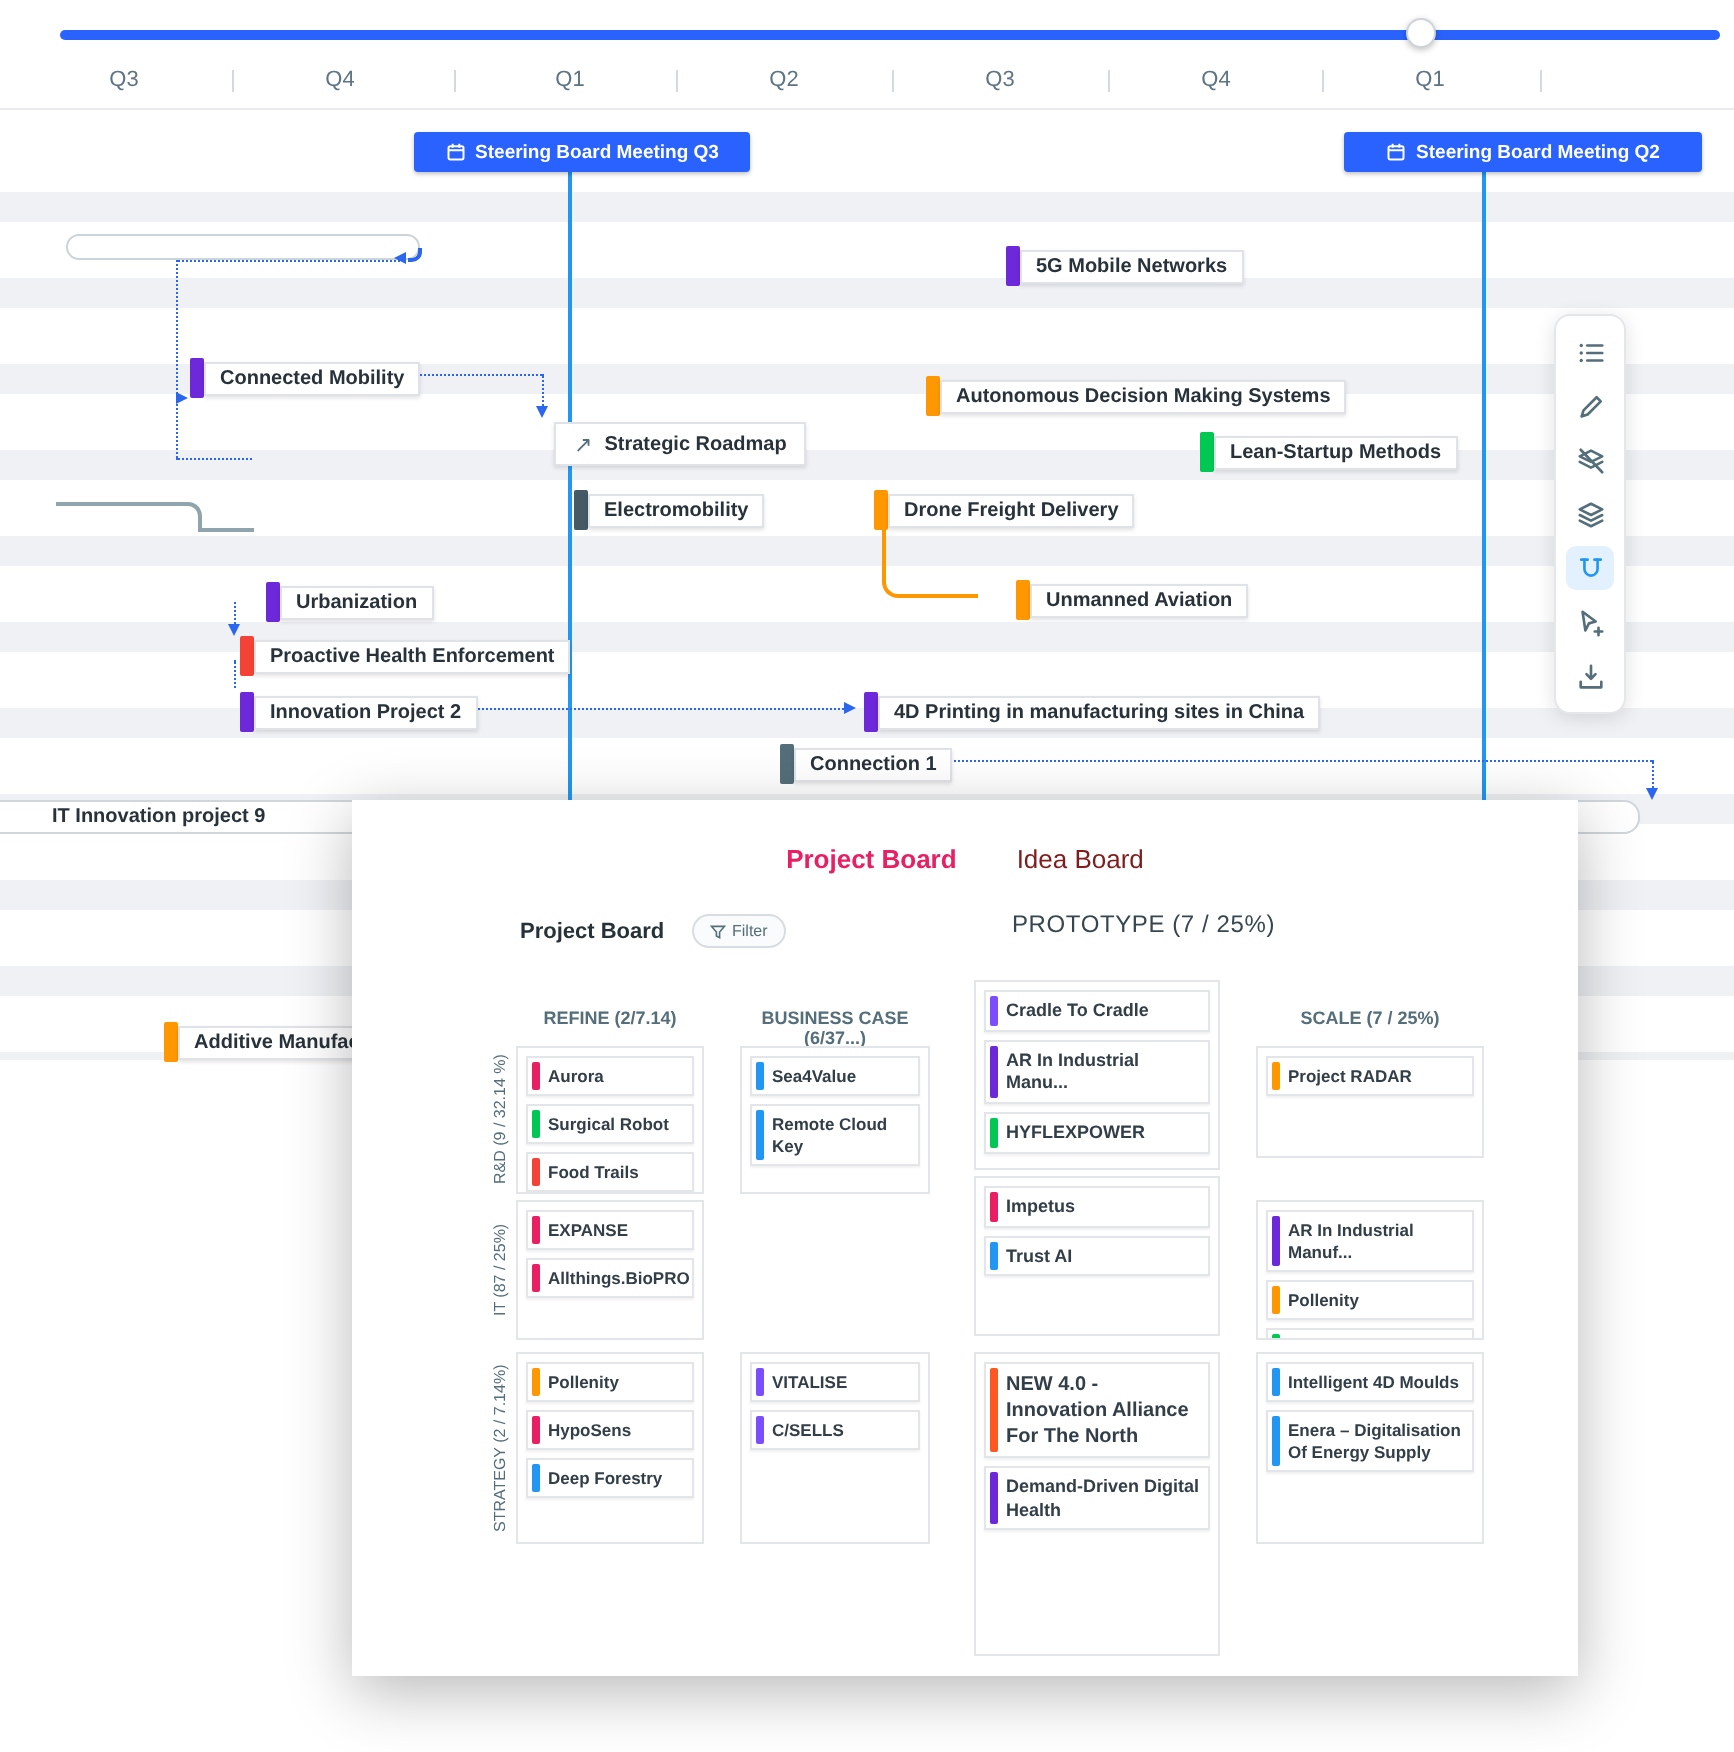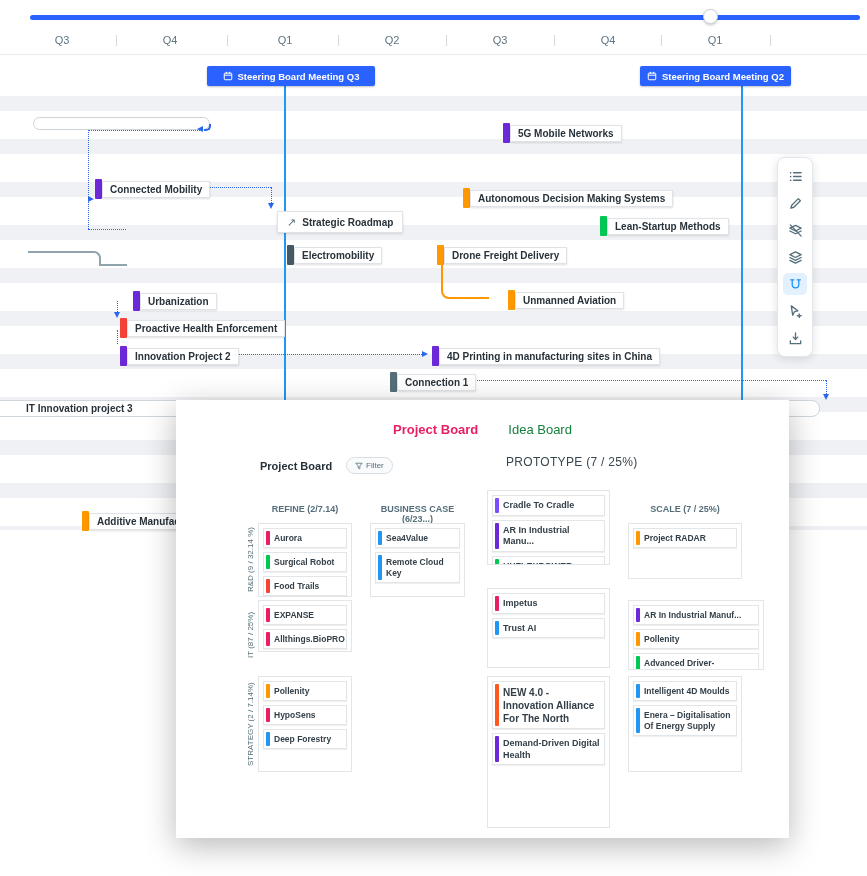--- a/index.html
+++ b/index.html
@@ -52,21 +52,21 @@
   .tool { width:24px; height:22px; display:flex; align-items:center; justify-content:center; color:#546e7a; cursor:pointer; }
   .tool.active { background:#e3f0fd; border-radius:5px; color:#2196f3; }
   .tool svg { stroke:currentColor; fill:none; stroke-width:1.4; stroke-linecap:round; stroke-linejoin:round; }
 
   
   .modal { left:176px; top:400px; width:613px; height:438px; background:#fff;
     box-shadow:0 8px 30px rgba(0,0,0,.28); z-index:10; }
   .modal .abs { position:absolute; }
   .tabs { left:0; right:0; top:22px; display:flex; justify-content:center; gap:30px; font-size:13px; }
   .tab-active { color:#e91e63; font-weight:bold; cursor:pointer; }
-  .tab { color:#15803d; cursor:pointer; }
+  .tab { color:#7f1d1d; cursor:pointer; }
   .board-title { left:84px; top:60px; font-size:11px; font-weight:bold; color:#263238; }
   .chip { left:170px; top:57px; height:17px; border:1px solid #d7dde1; border-radius:9px; background:#fafbfc;
     display:flex; align-items:center; gap:3px; padding:0 8px; font-size:8px; color:#546e7a; cursor:pointer; }
   .phase-h { left:330px; top:55px; font-size:12px; color:#37474f; letter-spacing:.3px; }
   .colh { top:104px; font-size:9px; font-weight:bold; color:#546e7a; text-align:center; }
   .rowlab { writing-mode:vertical-rl; transform:rotate(180deg); font-size:8px; color:#546e7a;
     left:68px; width:12px; display:flex; align-items:center; justify-content:center; }
   .cell { border:1px solid #e2e6e9; background:#fff; padding:4px; display:flex; flex-direction:column; gap:4px; overflow:hidden; }
   .card { display:flex; border:1px solid #e2e6e9; background:#fff; box-shadow:0 1px 1px rgba(0,0,0,.06); cursor:pointer; }
   .cbar { width:4px; margin:2px 0 2px 2px; border-radius:1px; flex:none; }
@@ -98,21 +98,21 @@
   <div class="abs qsep" style="left:770px"></div>
   <div class="abs hrule"></div>
 
   <div class="abs milestone" style="left:207px;width:168px">
     <svg width="10" height="10" viewBox="0 0 12 12" fill="none" stroke="#fff" stroke-width="1.2">
         <rect x="1.5" y="2.5" width="9" height="8" rx="1"></rect>
         <path d="M1.5 5h9M4 1v2.5M8 1v2.5"></path>
       </svg>
     <span>Steering Board Meeting Q3</span>
   </div>
-  <div class="abs milestone" style="left:640px;width:151px">
+  <div class="abs milestone" style="left:672px;width:179px">
     <svg width="10" height="10" viewBox="0 0 12 12" fill="none" stroke="#fff" stroke-width="1.2">
         <rect x="1.5" y="2.5" width="9" height="8" rx="1"></rect>
         <path d="M1.5 5h9M4 1v2.5M8 1v2.5"></path>
       </svg>
     <span>Steering Board Meeting Q2</span>
   </div>
   <div class="abs vline" style="left:284px"></div>
   <div class="abs vline" style="left:741px"></div>
 
   <div class="abs empty-bar" style="left:33px;top:117px;width:177px"></div>
@@ -183,21 +183,21 @@
   </div>
   <div class="abs item" style="left:432px;top:346px">
     <span class="bar" style="background-color: rgb(109, 40, 217);"></span>
     <span class="lbl">4D Printing in manufacturing sites in China</span>
   </div>
   <div class="abs item" style="left:390px;top:372px">
     <span class="bar" style="background-color: rgb(84, 110, 122);"></span>
     <span class="lbl">Connection 1</span>
   </div>
   <div class="abs long-bar">
-    <span>IT Innovation project 3</span>
+    <span>IT Innovation project 9</span>
   </div>
   <div class="abs item" style="left:82px;top:511px">
     <span class="bar" style="background-color: rgb(255, 152, 0);"></span>
     <span class="lbl">Additive Manufact</span>
   </div>
 
   <div class="abs tools">
     <div class="tool">
       <svg width="15" height="15" viewBox="0 0 16 16">
           <circle cx="2.8" cy="4" r="0.9" fill="currentColor" stroke="none"></circle>
@@ -256,21 +256,21 @@
     <div class="abs board-title">Project Board</div>
     <div class="abs chip">
       <svg width="8" height="8" viewBox="0 0 10 10" fill="none" stroke="#546e7a" stroke-width="1">
           <path d="M1 1.5h8L6 5v3.5L4 7.5V5z"></path>
         </svg>
       <span>Filter</span>
     </div>
     <div class="abs phase-h">PROTOTYPE (7 / 25%)</div>
 
     <div class="abs colh" style="left:82px;width:94px">REFINE (2/7.14)</div>
-    <div class="abs colh" style="left:194px;width:95px">BUSINESS CASE (6/23...)</div>
+    <div class="abs colh" style="left:194px;width:95px">BUSINESS CASE (6/37...)</div>
     <div class="abs colh" style="left:452px;width:114px">SCALE (7 / 25%)</div>
 
     <div class="abs rowlab" style="top:123px;height:74px">R&amp;D (9 / 32.14 %)</div>
     <div class="abs rowlab" style="top:200px;height:70px">IT (87 / 25%)</div>
     <div class="abs rowlab" style="top:276px;height:96px">STRATEGY (2 / 7.14%)</div>
 
     <div class="abs cell" style="left:82px;top:123px;width:94px;height:74px">
       <div class="card">
           <span class="cbar" style="background-color: rgb(233, 30, 99);"></span>
           <span class="ctxt">Aurora</span>
@@ -289,21 +289,21 @@
       <div class="card">
           <span class="cbar" style="background-color: rgb(33, 150, 243);"></span>
           <span class="ctxt">Sea4Value</span>
         </div>
       <div class="card">
           <span class="cbar" style="background-color: rgb(33, 150, 243);"></span>
           <span class="ctxt">Remote Cloud Key</span>
         </div>
     </div>
 
-    <div class="abs cell" style="left:82px;top:200px;width:94px;height:52px">
+    <div class="abs cell" style="left:82px;top:200px;width:94px;height:70px">
       <div class="card">
           <span class="cbar" style="background-color: rgb(233, 30, 99);"></span>
           <span class="ctxt">EXPANSE</span>
         </div>
       <div class="card">
           <span class="cbar" style="background-color: rgb(233, 30, 99);"></span>
           <span class="ctxt">Allthings.BioPRO</span>
         </div>
     </div>
 
@@ -316,22 +316,32 @@
       <div class="card">
           <span class="cbar" style="background-color: rgb(233, 30, 99);"></span>
           <span class="ctxt">HypoSens</span>
         </div>
       <div class="card">
           <span class="cbar" style="background-color: rgb(33, 150, 243);"></span>
           <span class="ctxt">Deep Forestry</span>
         </div>
     </div>
 
-
-    <div class="abs cell" style="left:311px;top:90px;width:123px;height:75px">
+    <div class="abs cell" style="left:194px;top:276px;width:95px;height:96px">
+      <div class="card">
+          <span class="cbar" style="background-color: rgb(124, 77, 255);"></span>
+          <span class="ctxt">VITALISE</span>
+        </div>
+      <div class="card">
+          <span class="cbar" style="background-color: rgb(124, 77, 255);"></span>
+          <span class="ctxt">C/SELLS</span>
+        </div>
+    </div>
+
+    <div class="abs cell" style="left:311px;top:90px;width:123px;height:95px">
       <div class="card">
           <span class="cbar" style="background-color: rgb(124, 77, 255);"></span>
           <span class="ctxt" style="font-size:9px">Cradle To Cradle</span>
         </div>
       <div class="card">
           <span class="cbar" style="background-color: rgb(109, 40, 217);"></span>
           <span class="ctxt" style="font-size:9px">AR In Industrial Manu...</span>
         </div>
       <div class="card">
           <span class="cbar" style="background-color: rgb(0, 200, 83);"></span>
@@ -358,21 +368,21 @@
           <span class="ctxt" style="font-size:9px">Demand-Driven Digital Health</span>
         </div>
     </div>
 
     <div class="abs cell" style="left:452px;top:123px;width:114px;height:56px">
       <div class="card">
           <span class="cbar" style="background-color: rgb(255, 152, 0);"></span>
           <span class="ctxt">Project RADAR</span>
         </div>
     </div>
-    <div class="abs cell" style="left:452px;top:200px;width:136px;height:70px">
+    <div class="abs cell" style="left:452px;top:200px;width:114px;height:70px">
       <div class="card">
           <span class="cbar" style="background-color: rgb(109, 40, 217);"></span>
           <span class="ctxt">AR In Industrial Manuf...</span>
         </div>
       <div class="card">
           <span class="cbar" style="background-color: rgb(255, 152, 0);"></span>
           <span class="ctxt">Pollenity</span>
         </div>
       <div class="card">
           <span class="cbar" style="background-color: rgb(0, 200, 83);"></span>

